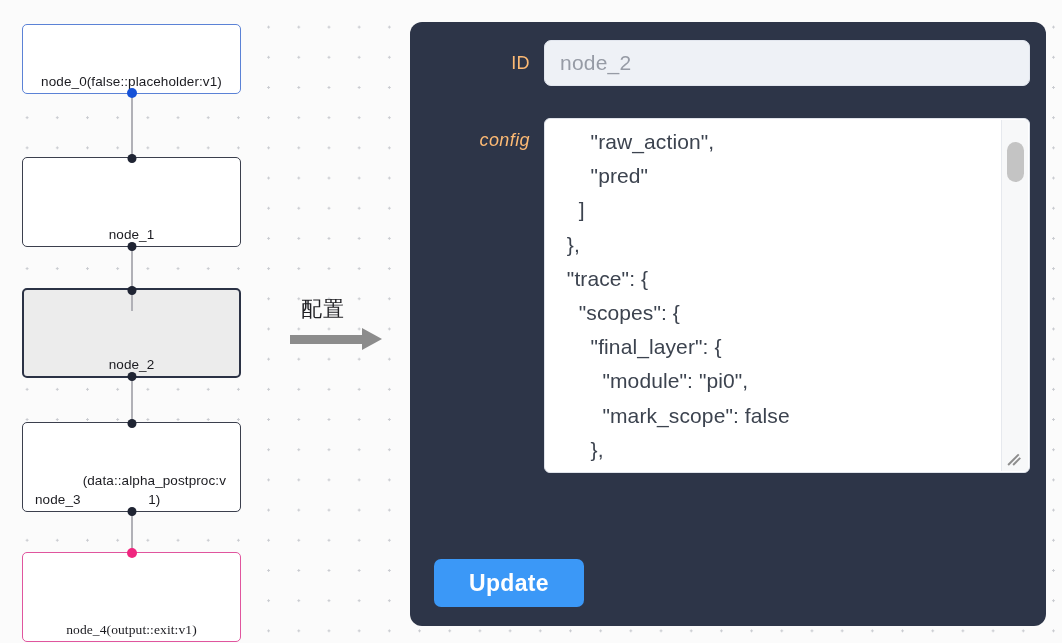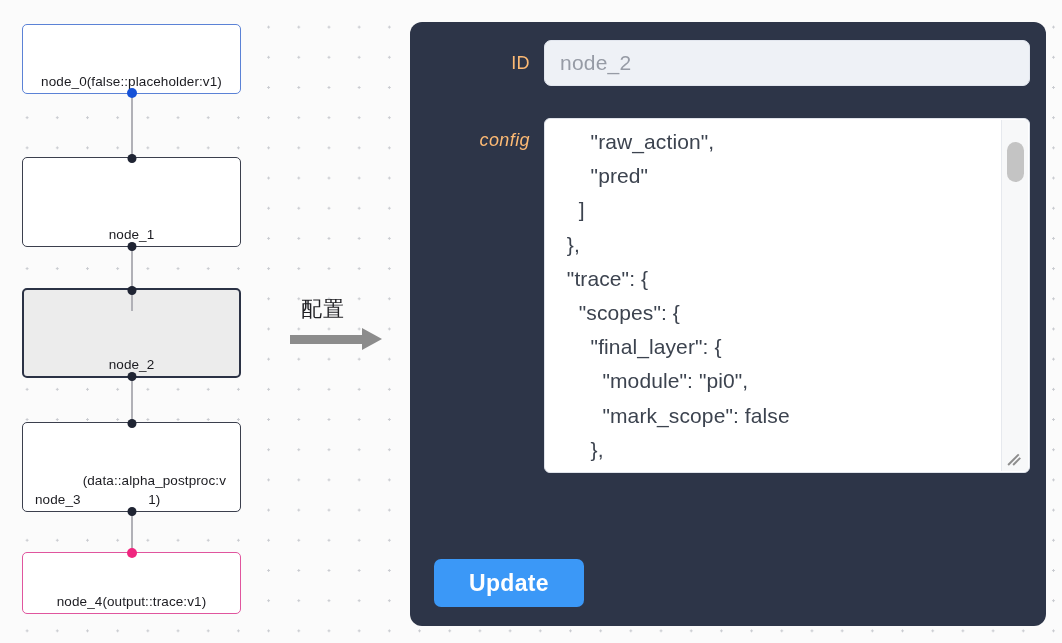--- a/index.html
+++ b/index.html
@@ -271,23 +271,23 @@
       <span class="handle bottom"></span>
     </div>
 
     <div class="flow-node node-default" style="left:22px; top:422px; width:219px; height:90px;">
       <span class="nl1">node_3</span>
       <span class="nl2">(data::alpha_postproc:v1)</span>
       <span class="handle top"></span>
       <span class="handle bottom"></span>
     </div>
 
-    <div class="flow-node node-output" style="left:22px; top:552px; width:219px; height:62px;">
+    <div class="flow-node node-output" style="left:22px; top:552px; width:219px; height:90px;font-family:Liberation Serif, serif;">
       <span class="nl1">node_4</span>
-      <span class="nl2">(output::trace:v1)</span>
+      <span class="nl2">(output::exit:v1)</span>
       <span class="handle top pink"></span>
     </div>
   </div>
 
   <div id="transition">
     <div id="transition-label">配置</div>
     <div id="arrow-shaft"></div>
     <div id="arrow-head"></div>
   </div>
 

